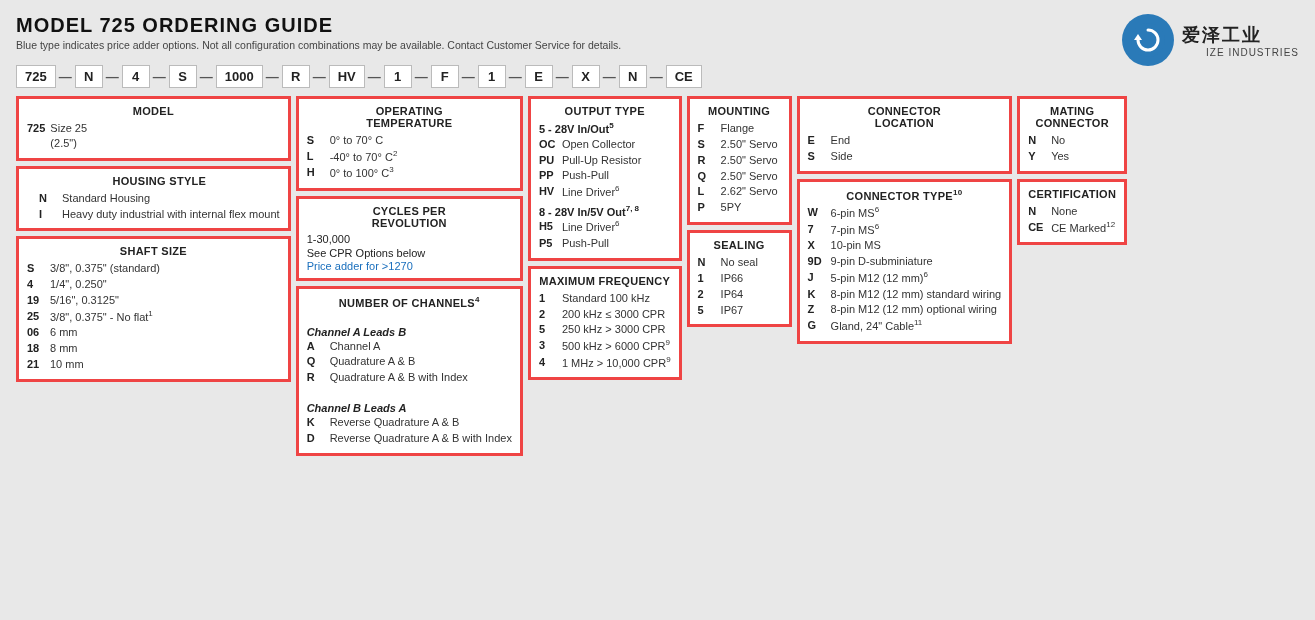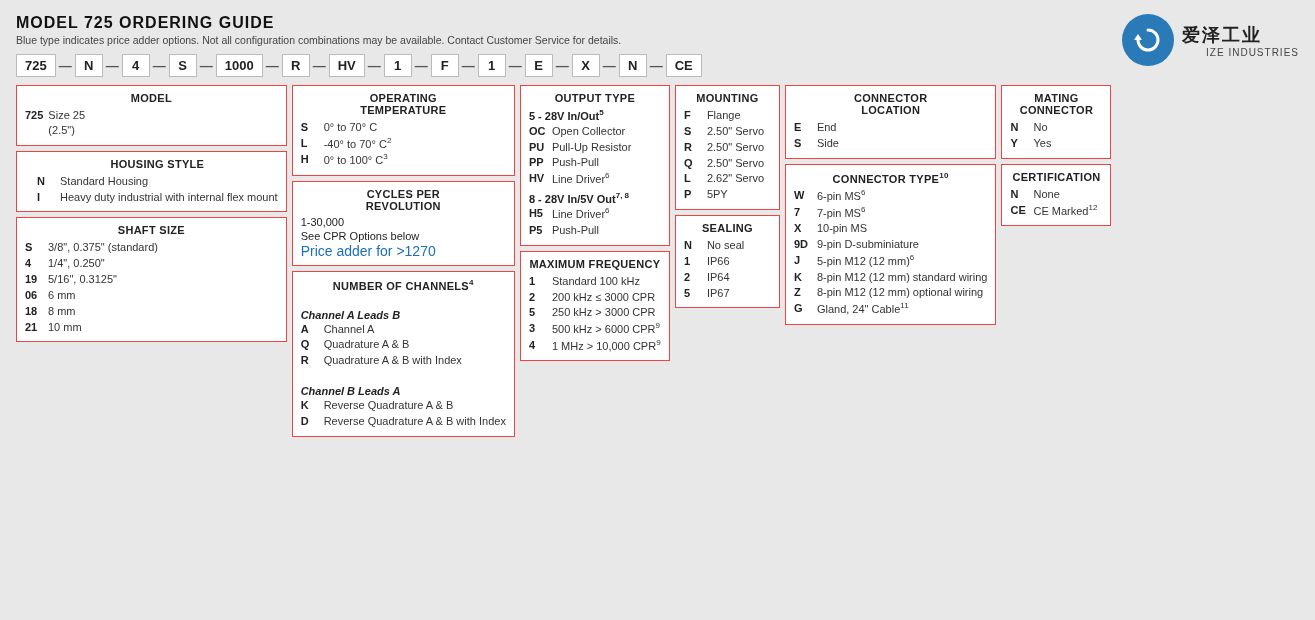--- a/index.html
+++ b/index.html
@@ -11,30 +11,30 @@
       width: 1315px;
       min-height: 620px;
     }
     .page {
       background: #e8e8e8;
       padding: 14px 16px 10px 16px;
       width: 1315px;
       min-height: 620px;
     }
     .page-title {
-      font-size: 16px;
+      font-size: 20px;
       font-weight: bold;
       letter-spacing: 1px;
       color: #111;
       margin-bottom: 2px;
     }
     .subtitle {
       font-size: 10.5px;
       color: #444;
-      margin-bottom: 8px;
+      margin-bottom: 14px;
     }
     
     .code-bar {
       display: flex;
       align-items: center;
       gap: 0;
       margin-bottom: 8px;
       font-size: 13px;
       font-weight: bold;
       color: #222;
@@ -47,21 +47,21 @@
       min-width: 28px;
       text-align: center;
     }
     .code-dash {
       padding: 0 3px;
       font-weight: bold;
       color: #555;
     }
     .section-box {
       background: #fff;
-      border: 1px solid #ef4444;
+      border: 3px solid #ef4444;
       padding: 6px 8px;
       min-width: 90px;
     }
     .section-title {
       font-weight: bold;
       font-size: 11px;
       text-align: center;
       margin-bottom: 4px;
       text-transform: uppercase;
       letter-spacing: 0.3px;
@@ -127,21 +127,21 @@
       gap: 5px;
       align-items: flex-start;
       flex-wrap: nowrap;
     }
     .col {
       display: flex;
       flex-direction: column;
       gap: 5px;
     }
     .note-text {
-      font-size: 14px;
+      font-size: 11px;
       color: #1a6fbd;
       margin-top: 1px;
     }
     .subsection-title {
       font-weight: bold;
       font-style: italic;
       font-size: 11px;
       margin-top: 17px;
       margin-bottom: 1px;
     }
@@ -231,20 +231,24 @@
           </div>
           <div class="section-item">
             <span class="code bold">4</span>
             <span class="desc">1/4", 0.250"</span>
           </div>
           <div class="section-item">
             <span class="code bold">19</span>
             <span class="desc">5/16", 0.3125"</span>
           </div>
           <div class="section-item">
+            <span class="code bold">25</span>
+            <span class="desc">3/8", 0.375" - No flat<sup>1</sup></span>
+          </div>
+          <div class="section-item">
             <span class="code bold">06</span>
             <span class="desc">6 mm</span>
           </div>
           <div class="section-item">
             <span class="code bold">18</span>
             <span class="desc">8 mm</span>
           </div>
           <div class="section-item">
             <span class="code bold">21</span>
             <span class="desc">10 mm</span>

